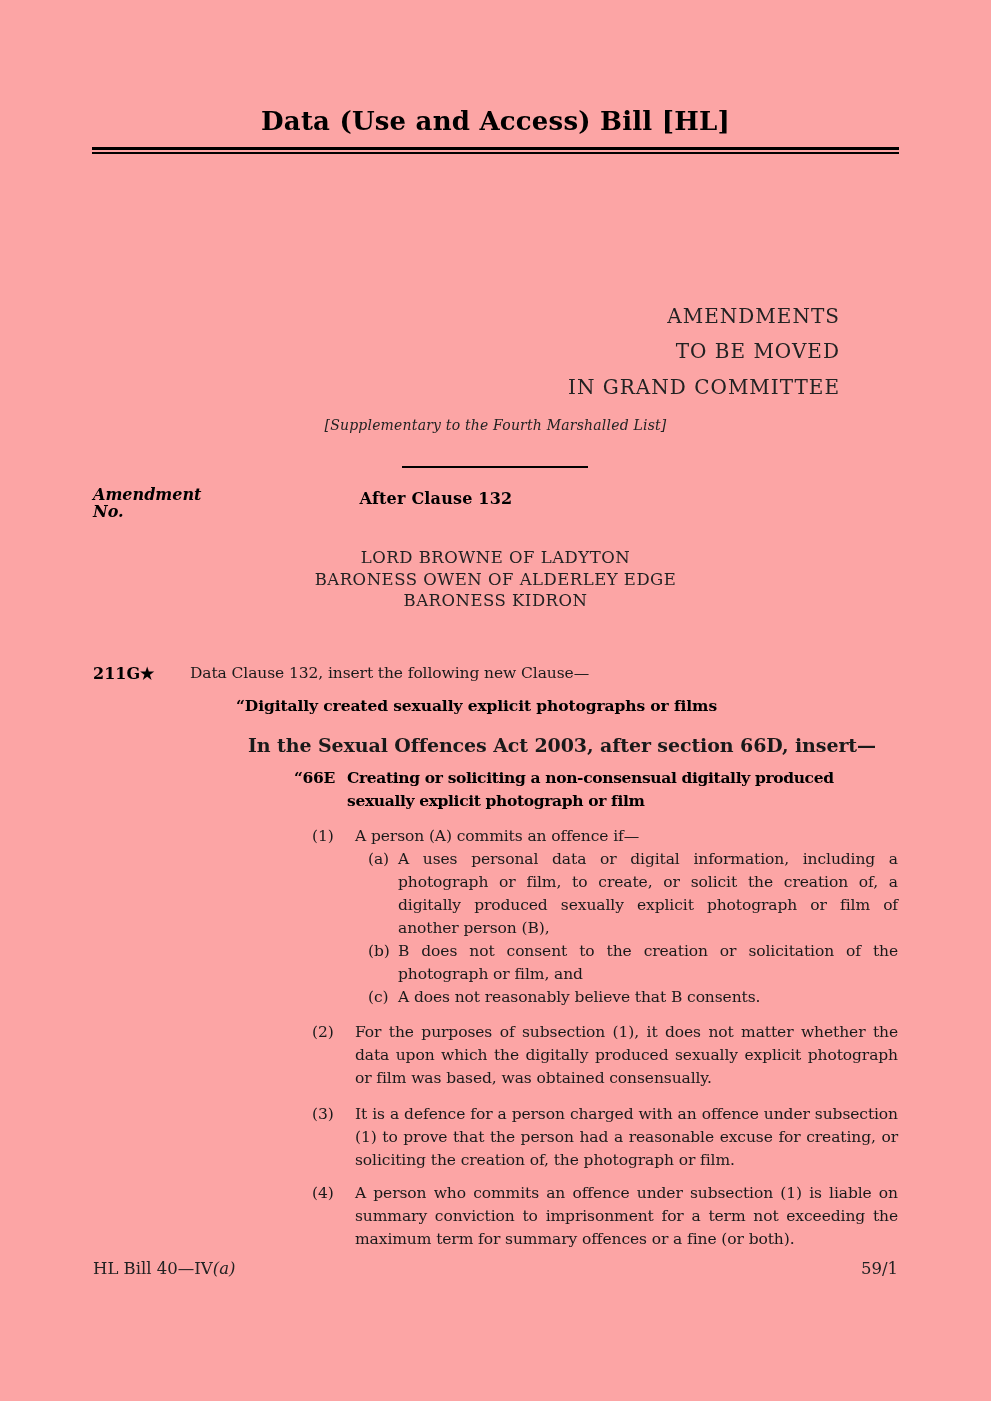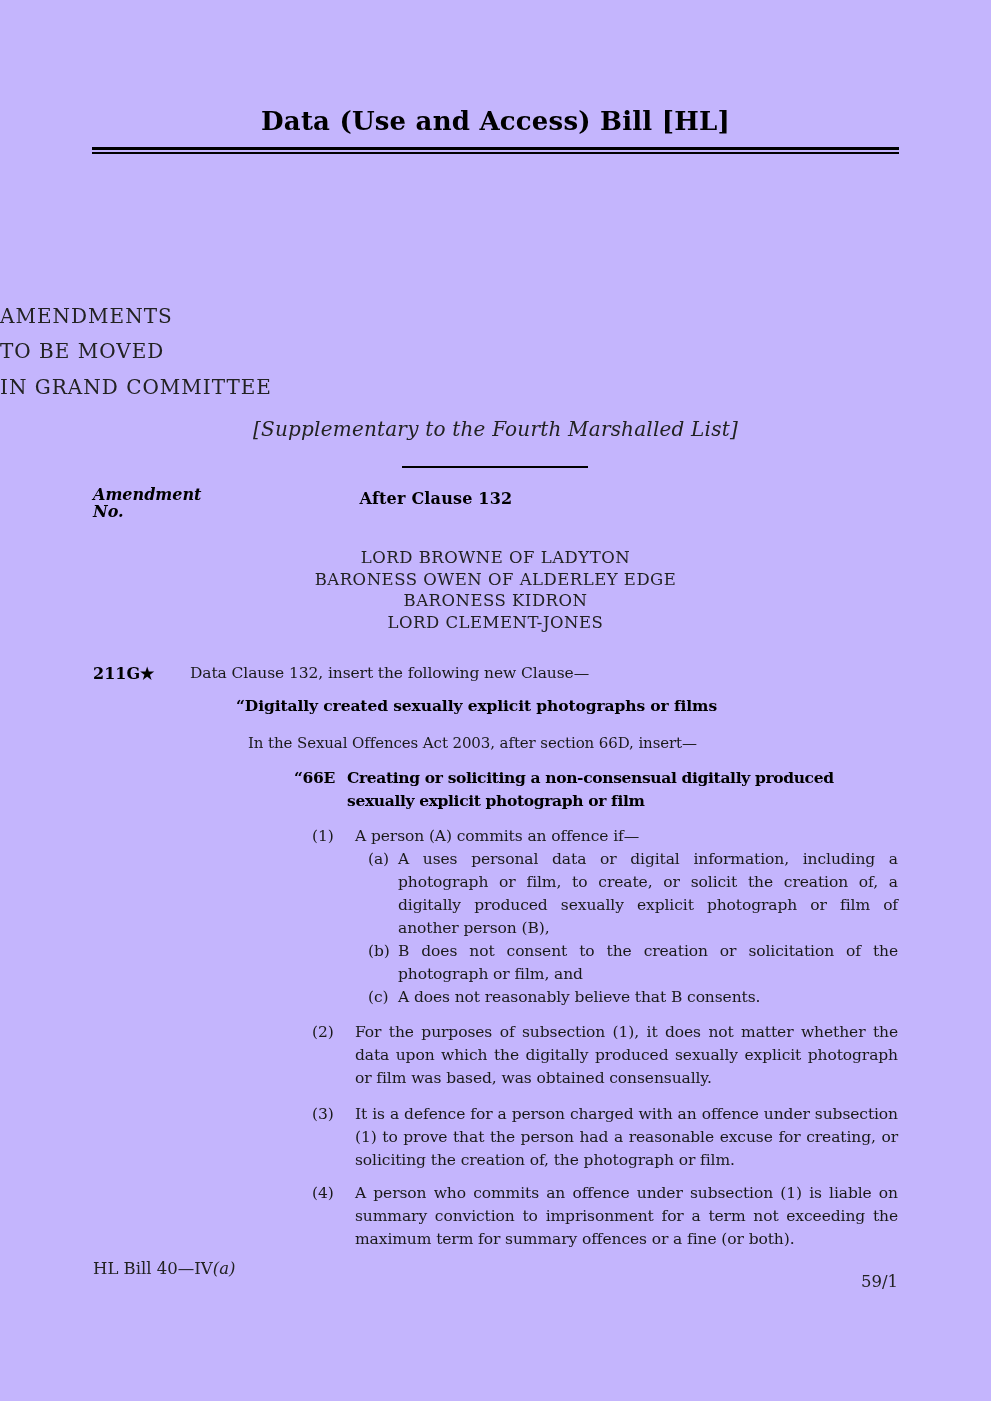--- a/index.html
+++ b/index.html
@@ -2,70 +2,70 @@
 <html><head>
 <meta charset="utf-8">
 <style>
   html,body{margin:0;padding:0;background:#ffffff;}
   body{
     width:991px;height:1401px;
     font-family:"DejaVu Serif","Liberation Serif",serif;
     color:#1a1a1a;
     -webkit-font-smoothing:antialiased;
   }
-  .page{position:relative;width:991px;height:1401px;overflow:hidden;background:#c4b5fd;}
+  .page{position:relative;width:991px;height:1401px;overflow:hidden;background:#fca5a5;}
   .abs{position:absolute;}
 
   
   .bill-title{
     top:106px;left:0;width:991px;text-align:center;
     font-size:26px;font-weight:700;color:#000;letter-spacing:0.2px;
   }
   .title-rule{top:147px;left:92px;width:807px;}
   .title-rule .thick{height:3px;background:#000;}
   .title-rule .thin{height:2px;background:#000;margin-top:2px;}
 
   
-  .ch{left:0;width:840px;text-align:left;font-size:20px;letter-spacing:1px;color:#222;}
+  .ch{left:0;width:840px;text-align:right;font-size:20px;letter-spacing:1px;color:#222;}
   .ch1{top:304px;} .ch2{top:339px;} .ch3{top:375px;}
   .marshalled{top:417px;left:0;width:991px;text-align:center;
-    font-size:20px;font-style:italic;color:#222;letter-spacing:0.2px;}
+    font-size:14px;font-style:italic;color:#222;letter-spacing:0.2px;}
   .short-rule{top:466px;left:402px;width:186px;height:2px;background:#000;}
 
   
   .amdno{top:486px;left:93px;font-size:16px;font-weight:700;line-height:17px;color:#000;font-style:italic;}
   .place-heading{top:489px;left:0;width:872px;text-align:center;
     font-size:16px;font-weight:700;color:#000;letter-spacing:0.2px;}
 
   
   .sponsors{top:547px;left:0;width:991px;text-align:center;
     font-size:16.5px;line-height:21.5px;letter-spacing:0.5px;color:#222;}
 
   
   .amd-num{top:664px;left:93px;font-size:16px;font-weight:700;color:#000;}
   .amd-instruction{top:664px;left:190px;font-size:15.5px;letter-spacing:-0.1px;}
   .new-clause-title{top:696px;left:236px;font-size:15.5px;font-weight:700;color:#000;letter-spacing:-0.1px;}
-  .act-intro{top:734px;left:248px;font-size:15px;letter-spacing:-0.1px;}
+  .act-intro{top:734px;left:248px;font-size:19px;letter-spacing:-0.1px;font-weight:bold;}
 
   .provisions{top:766px;left:0;width:991px;font-size:15.5px;line-height:23px;letter-spacing:-0.1px;}
   .sec-head{display:flex;margin:0 91px 8px 294px;font-weight:700;color:#000;letter-spacing:-0.35px;}
   .sec-head .num{flex:0 0 53px;}
   .sec-head .txt{flex:1;}
   .prov{display:flex;margin-left:312px;margin-right:93px;}
   .prov .num{flex:0 0 43px;}
   .prov .txt{flex:1;text-align:justify;}
   .item{display:flex;margin-left:368px;margin-right:93px;}
   .item .num{flex:0 0 30px;}
   .item .txt{flex:1;text-align:justify;}
   .gap13{margin-top:13px;} .gap12{margin-top:12px;} .gap10{margin-top:10px;}
 
   
   .footer-left{top:1259px;left:93px;font-size:16.5px;color:#222;}
   .footer-left .it{font-style:italic;}
-  .footer-right{top:1259px;right:93px;font-size:16.5px;color:#222;margin-top:13px;}
+  .footer-right{top:1259px;right:93px;font-size:16.5px;color:#222;}
 </style>
 </head>
 <body>
 
 <div class="page">
 
   <div class="abs bill-title">Data (Use and Access) Bill [HL]</div>
 
   <div class="abs title-rule">
     <div class="thick"></div>
@@ -84,21 +84,20 @@
     <div>Amendment</div>
     <div>No.</div>
   </div>
 
   <div class="abs place-heading">After Clause 132</div>
 
   <div class="abs sponsors">
     <div>LORD BROWNE OF LADYTON</div>
     <div>BARONESS OWEN OF ALDERLEY EDGE</div>
     <div>BARONESS KIDRON</div>
-    <div>LORD CLEMENT-JONES</div>
   </div>
 
   <div class="abs amd-num">211G★</div>
   <div class="abs amd-instruction">Data Clause 132, insert the following new Clause—</div>
 
   <div class="abs new-clause-title">“Digitally created sexually explicit photographs or films</div>
   <div class="abs act-intro">In the Sexual Offences Act 2003, after section 66D, insert—</div>
 
   <div class="abs provisions">
 

